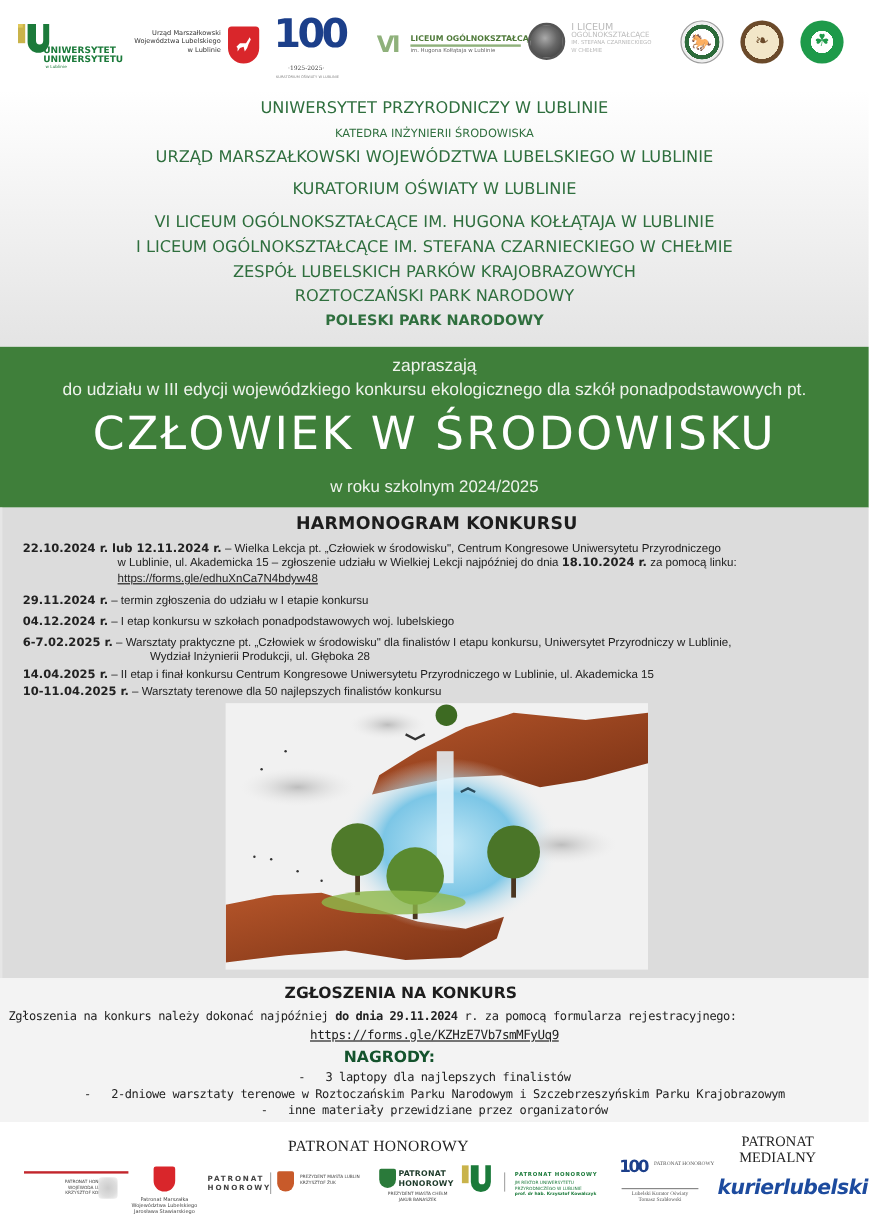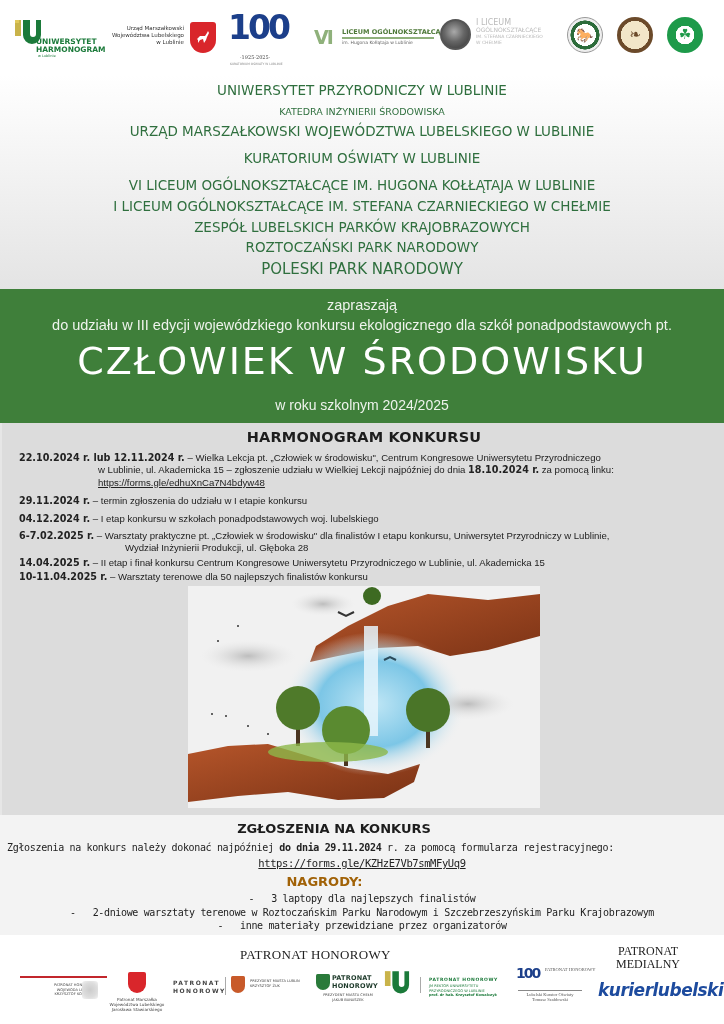--- a/index.html
+++ b/index.html
@@ -60,21 +60,21 @@
   .sched-link { color: #222; text-decoration: underline; }
 
   .hero { position: absolute; left: 186px; top: 163px; width: 352px; height: 222px; overflow: hidden; background: #f1f1f1; }
 
   
   .reg { position: absolute; left: 0; top: 815px; width: 724px; height: 120px; background: #f3f3f3; text-align: center; }
   .reg-title { position: absolute; left: 0; top: 6px; width: 668px; font-size: 13px; font-weight: bold; color: #1d1d1d; font-family: "DejaVu Sans", sans-serif; }
   .reg-text { position: absolute; left: 0; top: 27px; width: 621px; font-size: 10px; color: #222; font-family: "DejaVu Sans Mono", monospace; letter-spacing: -0.35px; white-space: nowrap; }
   .reg-text b { font-weight: bold; }
   .reg-link { position: absolute; left: 0; top: 42px; width: 724px; font-size: 10.5px; color: #222; font-family: "DejaVu Sans Mono", monospace; text-decoration: underline; letter-spacing: -0.4px; }
-  .prize-title { position: absolute; left: 0; top: 59px; width: 649px; font-size: 13px; font-weight: bold; color: #a16207; font-family: "DejaVu Sans", sans-serif; }
+  .prize-title { position: absolute; left: 0; top: 59px; width: 649px; font-size: 13px; font-weight: bold; color: #14532d; font-family: "DejaVu Sans", sans-serif; }
   .prize { position: absolute; left: 0; width: 724px; font-size: 10px; color: #222; font-family: "DejaVu Sans Mono", monospace; letter-spacing: -0.35px; white-space: pre; }
 
   
   .footer { position: absolute; left: 0; top: 935px; width: 724px; height: 89px; background: #ffffff; }
   .patronat-h { position: absolute; left: 240px; top: 12px; font-size: 13px; color: #222; font-family: "Liberation Serif", serif; letter-spacing: 0.3px; }
   .patronat-m { position: absolute; left: 598px; top: 10px; width: 100px; text-align: center; font-size: 12px; line-height: 13px; color: #222; font-family: "Liberation Serif", serif; }
   .kurier { position: absolute; left: 598px; top: 45px; font-size: 17px; font-style: italic; font-weight: bold; color: #1d4b9e; font-family: "DejaVu Sans", sans-serif; letter-spacing: -0.5px; }
   .f-logo { position: absolute; }
   .f-small { font-size: 3.6px; line-height: 4.5px; color: #444; font-family: "DejaVu Sans", sans-serif; white-space: nowrap; }
   .f-red-line { position: absolute; left: 20px; top: 41px; width: 87px; height: 2px; background: #c2262c; }
@@ -88,21 +88,21 @@
 
 <div class="logo-strip">
   <div class="logo up-logo">
     <svg class="up-mark" viewBox="0 0 28 36">
       <rect x="1" y="2" width="6" height="16" fill="#c9b34a"></rect>
       <path d="M9 2 h7 v14 a3 3 0 0 0 6 0 v-14 h5 v15 a8 8 0 0 1 -18 0z" fill="#1b7a3a"></path>
       <rect x="1" y="2" width="4" height="3" fill="#e0c85a"></rect>
     </svg>
     <div class="up-text">
       <div>UNIWERSYTET</div>
-      <div>HARMONOGRAM</div>
+      <div>UNIWERSYTETU</div>
     </div>
     <div class="up-sub">w Lublinie</div>
   </div>
 
   <div class="logo umwl-logo">
     <div class="umwl-text">
       <div>Urząd Marszałkowski</div>
       <div>Województwa Lubelskiego</div>
       <div>w Lublinie</div>
     </div>
@@ -149,21 +149,21 @@
 
 <div class="organizers">
   <div class="org-line" style="top:7px;font-size:13.5px;">UNIWERSYTET PRZYRODNICZY W LUBLINIE</div>
   <div class="org-line" style="top:31px;font-size:9.5px;">KATEDRA INŻYNIERII ŚRODOWISKA</div>
   <div class="org-line" style="top:48px;font-size:13.5px;">URZĄD MARSZAŁKOWSKI WOJEWÓDZTWA LUBELSKIEGO W LUBLINIE</div>
   <div class="org-line" style="top:75px;font-size:13.5px;">KURATORIUM OŚWIATY W LUBLINIE</div>
   <div class="org-line" style="top:102px;font-size:13.5px;">VI LICEUM OGÓLNOKSZTAŁCĄCE IM. HUGONA KOŁŁĄTAJA W LUBLINIE</div>
   <div class="org-line" style="top:123px;font-size:13.5px;">I LICEUM OGÓLNOKSZTAŁCĄCE IM. STEFANA CZARNIECKIEGO W CHEŁMIE</div>
   <div class="org-line" style="top:144px;font-size:13.5px;">ZESPÓŁ LUBELSKICH PARKÓW KRAJOBRAZOWYCH</div>
   <div class="org-line" style="top:164px;font-size:13.5px;">ROZTOCZAŃSKI PARK NARODOWY</div>
-  <div class="org-line" style="top:185px;font-size:15px;">POLESKI PARK NARODOWY</div>
+  <div class="org-line" style="top:185px;font-size:12px;font-weight:bold;">POLESKI PARK NARODOWY</div>
 </div>
 
 <div class="banner">
   <div class="invite" style="top:8px;">zapraszają</div>
   <div class="invite" style="top:28px;">do udziału w III edycji wojewódzkiego konkursu ekologicznego dla szkół ponadpodstawowych pt.</div>
   <div class="title">CZŁOWIEK W ŚRODOWISKU</div>
   <div class="year">w roku szkolnym  2024/2025</div>
 </div>
 
 <div class="schedule">

